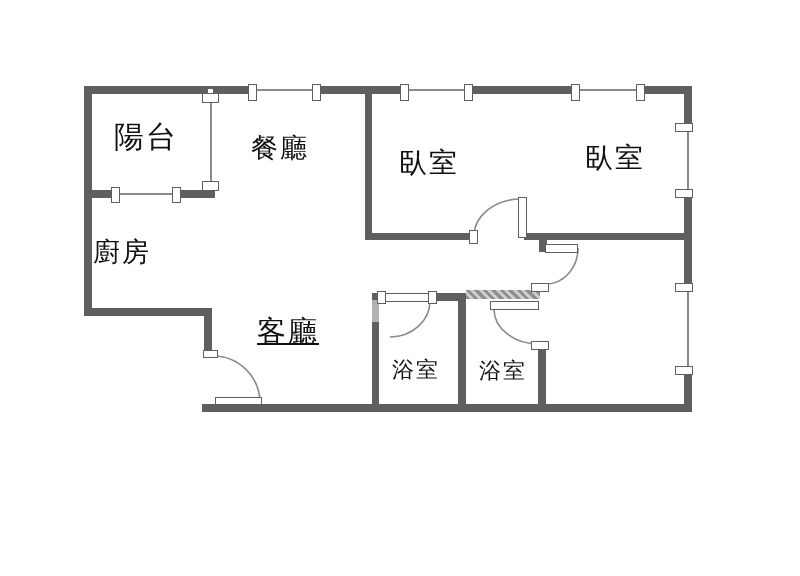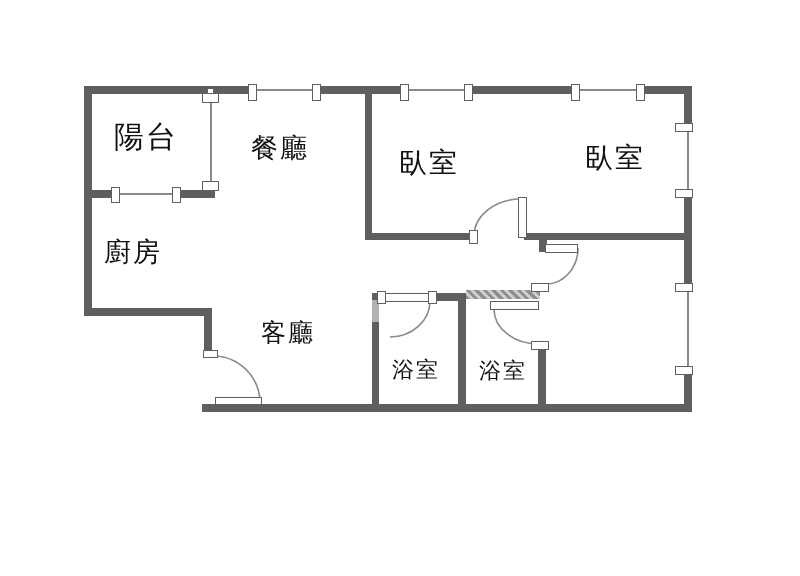--- a/index.html
+++ b/index.html
@@ -15,22 +15,22 @@
   .jamb{position:absolute;background:#fff;border:1.5px solid var(--wall,#5f5f5f);box-sizing:border-box;z-index:3;}
   .leaf{position:absolute;background:#fff;border:1.5px solid var(--wall,#5f5f5f);box-sizing:border-box;z-index:3;}
   .arcs{position:absolute;left:0;top:0;z-index:1;}
   .arcs path{fill:none;stroke:var(--line,#8a8a8a);stroke-width:1.6;}
   .lbl{position:absolute;transform:translate(-50%,-50%);color:var(--text,#111);
     white-space:nowrap;letter-spacing:2px;font-weight:500;z-index:5;}
   .lbl-balcony {left:146px;top:137px;font-size:30px;}
   .lbl-dining  {left:280px;top:148px;font-size:27px;}
   .lbl-bedroom1{left:429px;top:163px;font-size:28px;}
   .lbl-bedroom2{left:615px;top:158px;font-size:28px;}
-  .lbl-kitchen {left:133px;top:252px;font-size:27px;text-align:right;}
-  .lbl-living  {left:288px;top:332px;font-size:25px;}
+  .lbl-kitchen {left:122px;top:252px;font-size:27px;text-align:right;}
+  .lbl-living  {left:288px;top:332px;font-size:29px;text-decoration:underline;}
   .lbl-bath1   {left:416px;top:370px;font-size:22px;}
   .lbl-bath2   {left:503px;top:371px;font-size:22px;}
   .lbl-master  {left:611px;top:322px;font-size:29px;}
 </style>
 </head>
 <body>
 
 <div class="canvas">
 
   <svg class="arcs" width="800" height="576">

